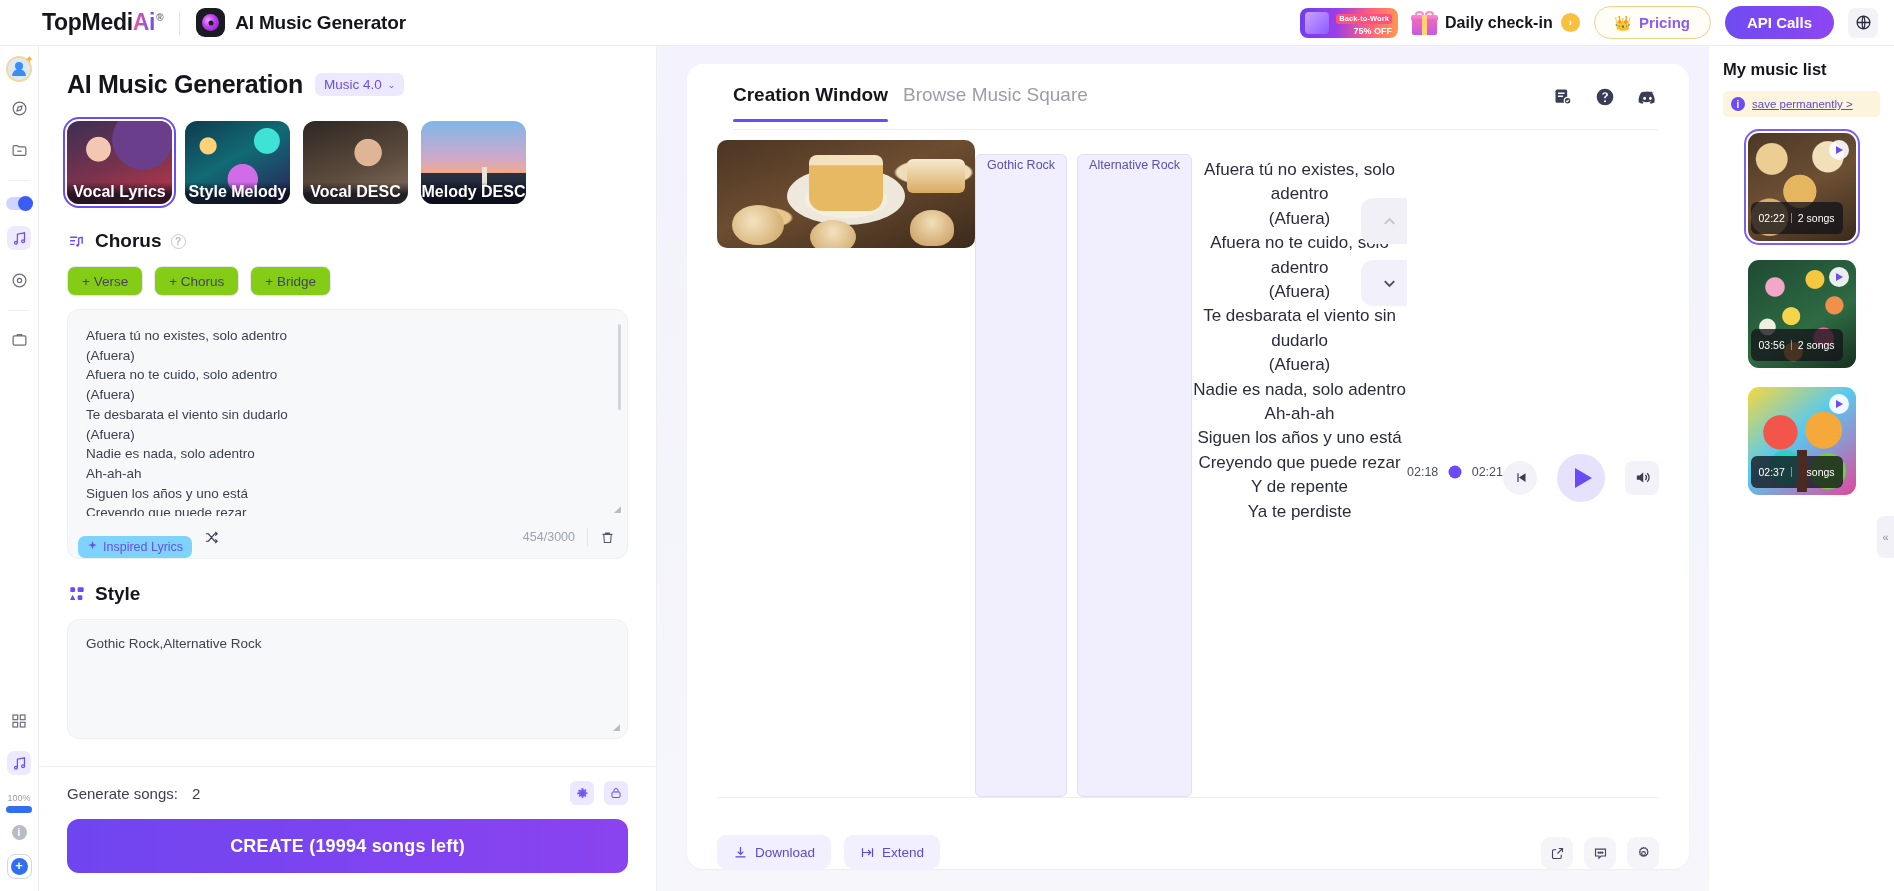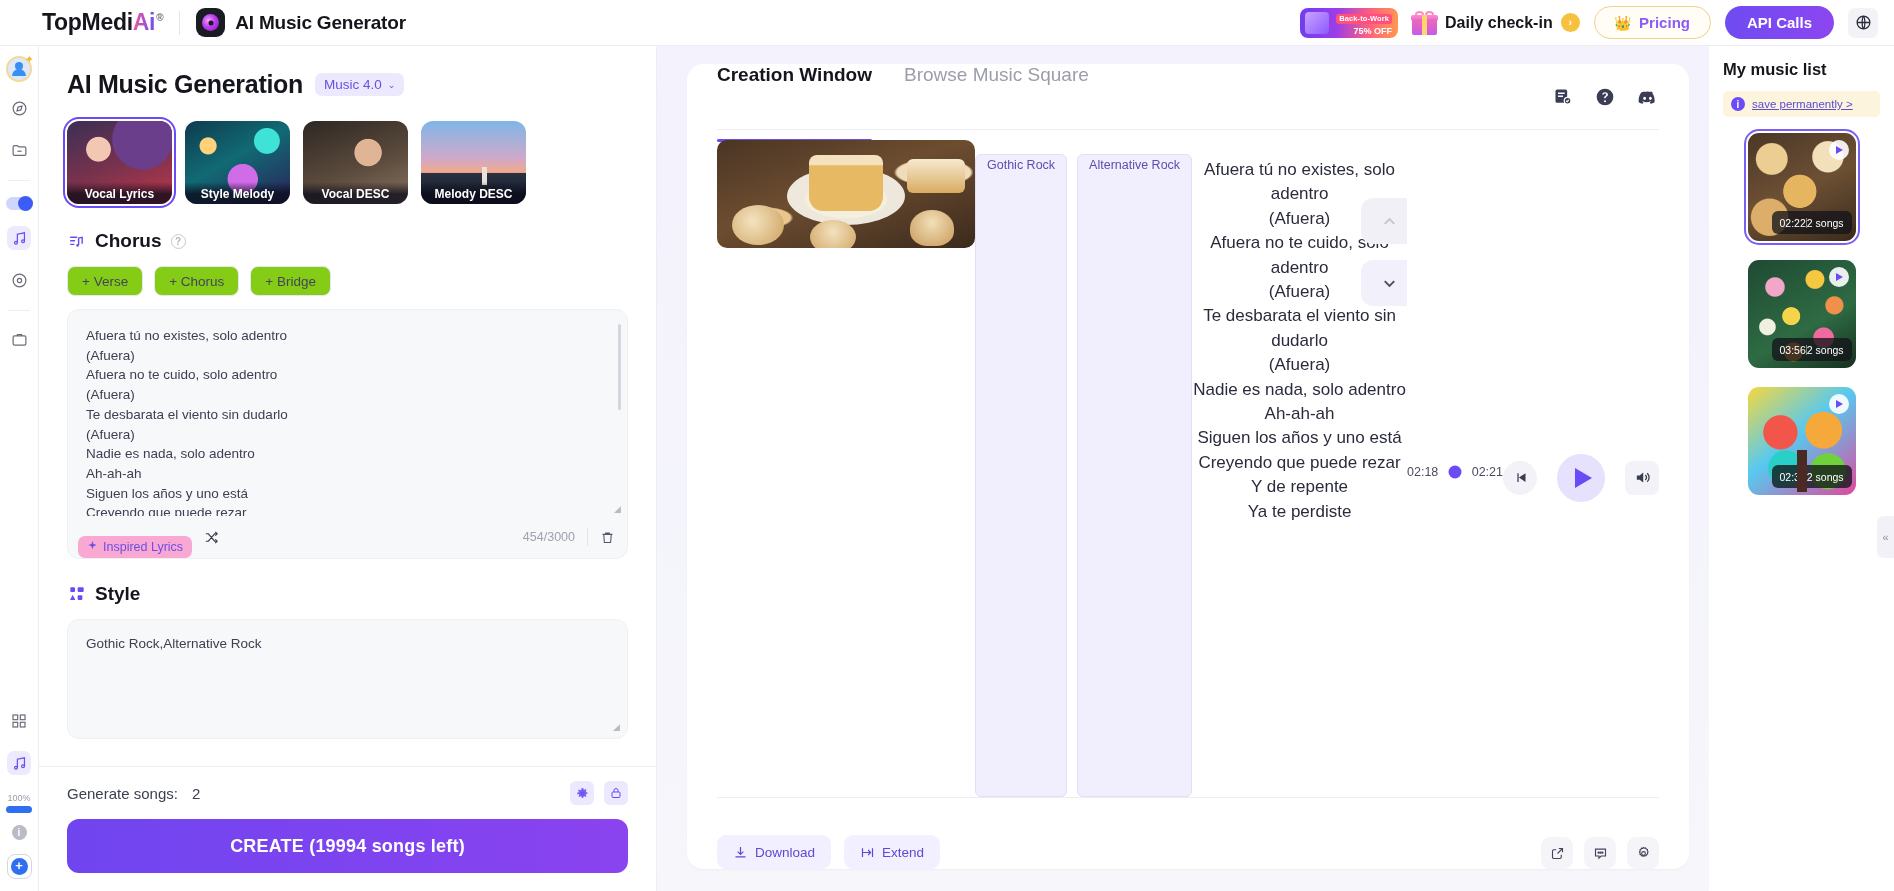--- a/index.html
+++ b/index.html
@@ -103,21 +103,21 @@
   .model-chip span.t{font-size:13.5px;color:#6b50e0;font-weight:500;}
   .model-chip .cv{font-size:9px;color:#6b50e0;}
 
   .mode-row{display:flex;gap:13px;margin-bottom:26px;}
   .mode-card{width:105px;height:83px;border-radius:12px;position:relative;overflow:hidden;cursor:pointer;}
   .mode-card.sel{outline:2px solid #6b4bf6;outline-offset:2px;}
   .mode-card .art{position:absolute;inset:0;}
   .mode-card .cap{position:absolute;left:0;right:0;bottom:0;height:22px;
     background:linear-gradient(180deg,rgba(10,10,25,0) 0%,rgba(10,10,25,.78) 55%);
     display:flex;align-items:flex-end;justify-content:center;padding-bottom:3px;}
-  .mode-card .cap span{font-size:12px;font-weight:700;color:#fff;}
+  .mode-card .cap span{font-size:16px;font-weight:700;color:#fff;}
   .art-a{background:
       radial-gradient(circle at 30% 34%,#f2c8b2 0 13%,transparent 14%),
       radial-gradient(circle at 72% 22%,#6b3e8c 0 30%,transparent 31%),
       linear-gradient(160deg,#3b2f55,#76324d 50%,#c0374a 100%);}
   .art-b{background:
       radial-gradient(circle at 22% 30%,#ffd27a 0 8%,transparent 9%),
       radial-gradient(circle at 78% 24%,#3ee2d6 0 12%,transparent 13%),
       radial-gradient(circle at 55% 70%,#d06ce8 0 18%,transparent 19%),
       linear-gradient(150deg,#0e3b4e,#116a74 45%,#2b2159 100%);}
   .art-c{background:
@@ -136,21 +136,21 @@
   .tagbtn{height:30px;padding:0 14px;border-radius:8px;border:1px solid #e6e7ee;background:#84cc16;
     font-size:13.5px;color:#43455a;display:flex;align-items:center;gap:5px;cursor:pointer;}
 
   .lyr-box{background:#f7f8fa;border-radius:12px;border:1px solid #eef0f4;position:relative;
     height:250px;display:flex;flex-direction:column;margin-bottom:24px;}
   .lyr-text{flex:1;padding:16px 18px 4px 18px;font-size:13.5px;line-height:19.7px;color:#3d4052;
     white-space:pre-wrap;overflow:hidden;position:relative;}
   .lyr-scroll{position:absolute;right:6px;top:14px;width:3px;height:86px;border-radius:2px;background:#d3d6de;}
   .lyr-resize{position:absolute;right:6px;bottom:44px;color:#b6bac4;font-size:9px;}
   .lyr-foot{height:42px;display:flex;align-items:center;padding:0 12px 0 10px;gap:12px;}
-  .insp{background:#f9a8d4;border-radius:7px;padding:4px 9px;display:flex;align-items:flex-start;gap:5px;cursor:pointer;margin-top:20px;}
+  .insp{background:#7dd3fc;border-radius:7px;padding:4px 9px;display:flex;align-items:flex-start;gap:5px;cursor:pointer;margin-top:20px;}
   .insp span{font-size:12.5px;color:#6b50e0;}
   .shuffle{color:#3a3c4c;font-size:14px;cursor:pointer;}
   .lyr-count{margin-left:auto;font-size:12.5px;color:#9da2ae;}
   .vdiv{width:1px;height:18px;background:#e3e5ec;}
   .trash{color:#54566a;cursor:pointer;display:flex;}
 
   .style-box{background:#f7f8fa;border-radius:12px;border:1px solid #eef0f4;height:120px;
     padding:16px 18px;font-size:13.5px;color:#3d4052;position:relative;}
   .style-resize{position:absolute;right:7px;bottom:6px;color:#b6bac4;font-size:9px;}
 
@@ -164,21 +164,21 @@
   .create-btn{height:54px;border-radius:12px;width:100%;cursor:pointer;border:none;
     background:linear-gradient(90deg,#6f45f0,#8a43ef);
     color:#fff;font-size:18px;font-weight:700;letter-spacing:.2px;
     font-family:"Liberation Sans",sans-serif;}
 
   
   .center{flex:1;min-width:0;background:linear-gradient(180deg,#f3f2fd 0%,#f6f6fb 100%);
     padding:18px 20px 22px 30px;display:flex;}
   .card{flex:1;background:#fff;border-radius:16px;display:flex;flex-direction:column;
     padding:0 30px;min-width:0;position:relative;box-shadow:0 1px 2px rgba(20,20,60,.04);}
-  .tabs{height:66px;display:flex;gap:32px;position:relative;flex:0 0 66px;}
+  .tabs{height:66px;display:flex;align-items:center;gap:15px;position:relative;flex:0 0 66px;margin-left:16px;}
   .tab{font-size:19px;cursor:pointer;padding-bottom:4px;position:relative;}
   .tab.active{color:#15161d;font-weight:700;}
   .tab.idle{color:#9b9daa;font-weight:400;}
   .tab.active:after{content:"";position:absolute;left:0;right:0;bottom:-12px;height:3px;
     border-radius:2px;background:#6b4bf6;}
   .tabs-line{position:absolute;left:0;right:0;bottom:0;height:1px;background:#eceef3;}
   .tabs-right{margin-left:auto;display:flex;gap:18px;align-items:center;}
   .tico{width:24px;height:24px;display:flex;align-items:center;justify-content:center;
     color:#3b3d55;cursor:pointer;}
 
@@ -257,22 +257,22 @@
   .rb-i{width:14px;height:14px;border-radius:50%;background:#6b4bf6;color:#fff;font-size:10px;
     font-weight:700;display:flex;align-items:center;justify-content:center;flex:0 0 14px;}
   .rb-save span{font-size:11.5px;color:#5b4ad2;text-decoration:underline;}
   .mcard{width:108px;height:108px;border-radius:11px;position:relative;overflow:hidden;
     margin:0 auto 19px auto;cursor:pointer;}
   .mcard.sel{outline:2px solid #7b5ef5;outline-offset:2px;}
   .mcard .play{position:absolute;right:7px;top:7px;width:20px;height:20px;border-radius:50%;
     background:rgba(255,255,255,.9);display:flex;align-items:center;justify-content:center;}
   .mcard .play .t{width:0;height:0;border-left:7px solid #6b4bf6;border-top:4.5px solid transparent;
     border-bottom:4.5px solid transparent;margin-left:2px;}
-  .mcard .meta{position:absolute;left:24px;bottom:7px;background:rgba(20,20,26,.78);border-radius:6px;
-    height:23px;display:flex;align-items:center;padding:0 8px;gap:0;}
+  .mcard .meta{position:absolute;left:3px;bottom:7px;background:rgba(20,20,26,.78);border-radius:6px;
+    height:32px;display:flex;align-items:center;padding:0 8px;gap:6px;}
   .mcard .meta span{font-size:10.5px;color:#fff;}
   .mcard .meta i{width:1px;height:10px;background:rgba(255,255,255,.45);display:block;}
   .art-cake{background:
       radial-gradient(circle at 22% 24%,#eccd92 0 13%,transparent 14%),
       radial-gradient(circle at 74% 22%,#f2e0bb 0 13%,transparent 14%),
       radial-gradient(circle at 48% 54%,#e6b55f 0 20%,transparent 21%),
       radial-gradient(circle at 20% 78%,#dcae6a 0 15%,transparent 16%),
       linear-gradient(155deg,#4b3727,#6d5034 50%,#3a2a1c 100%);}
   .art-flower{background:
       radial-gradient(circle at 25% 25%,#f2a6c8 0 8%,transparent 9%),

